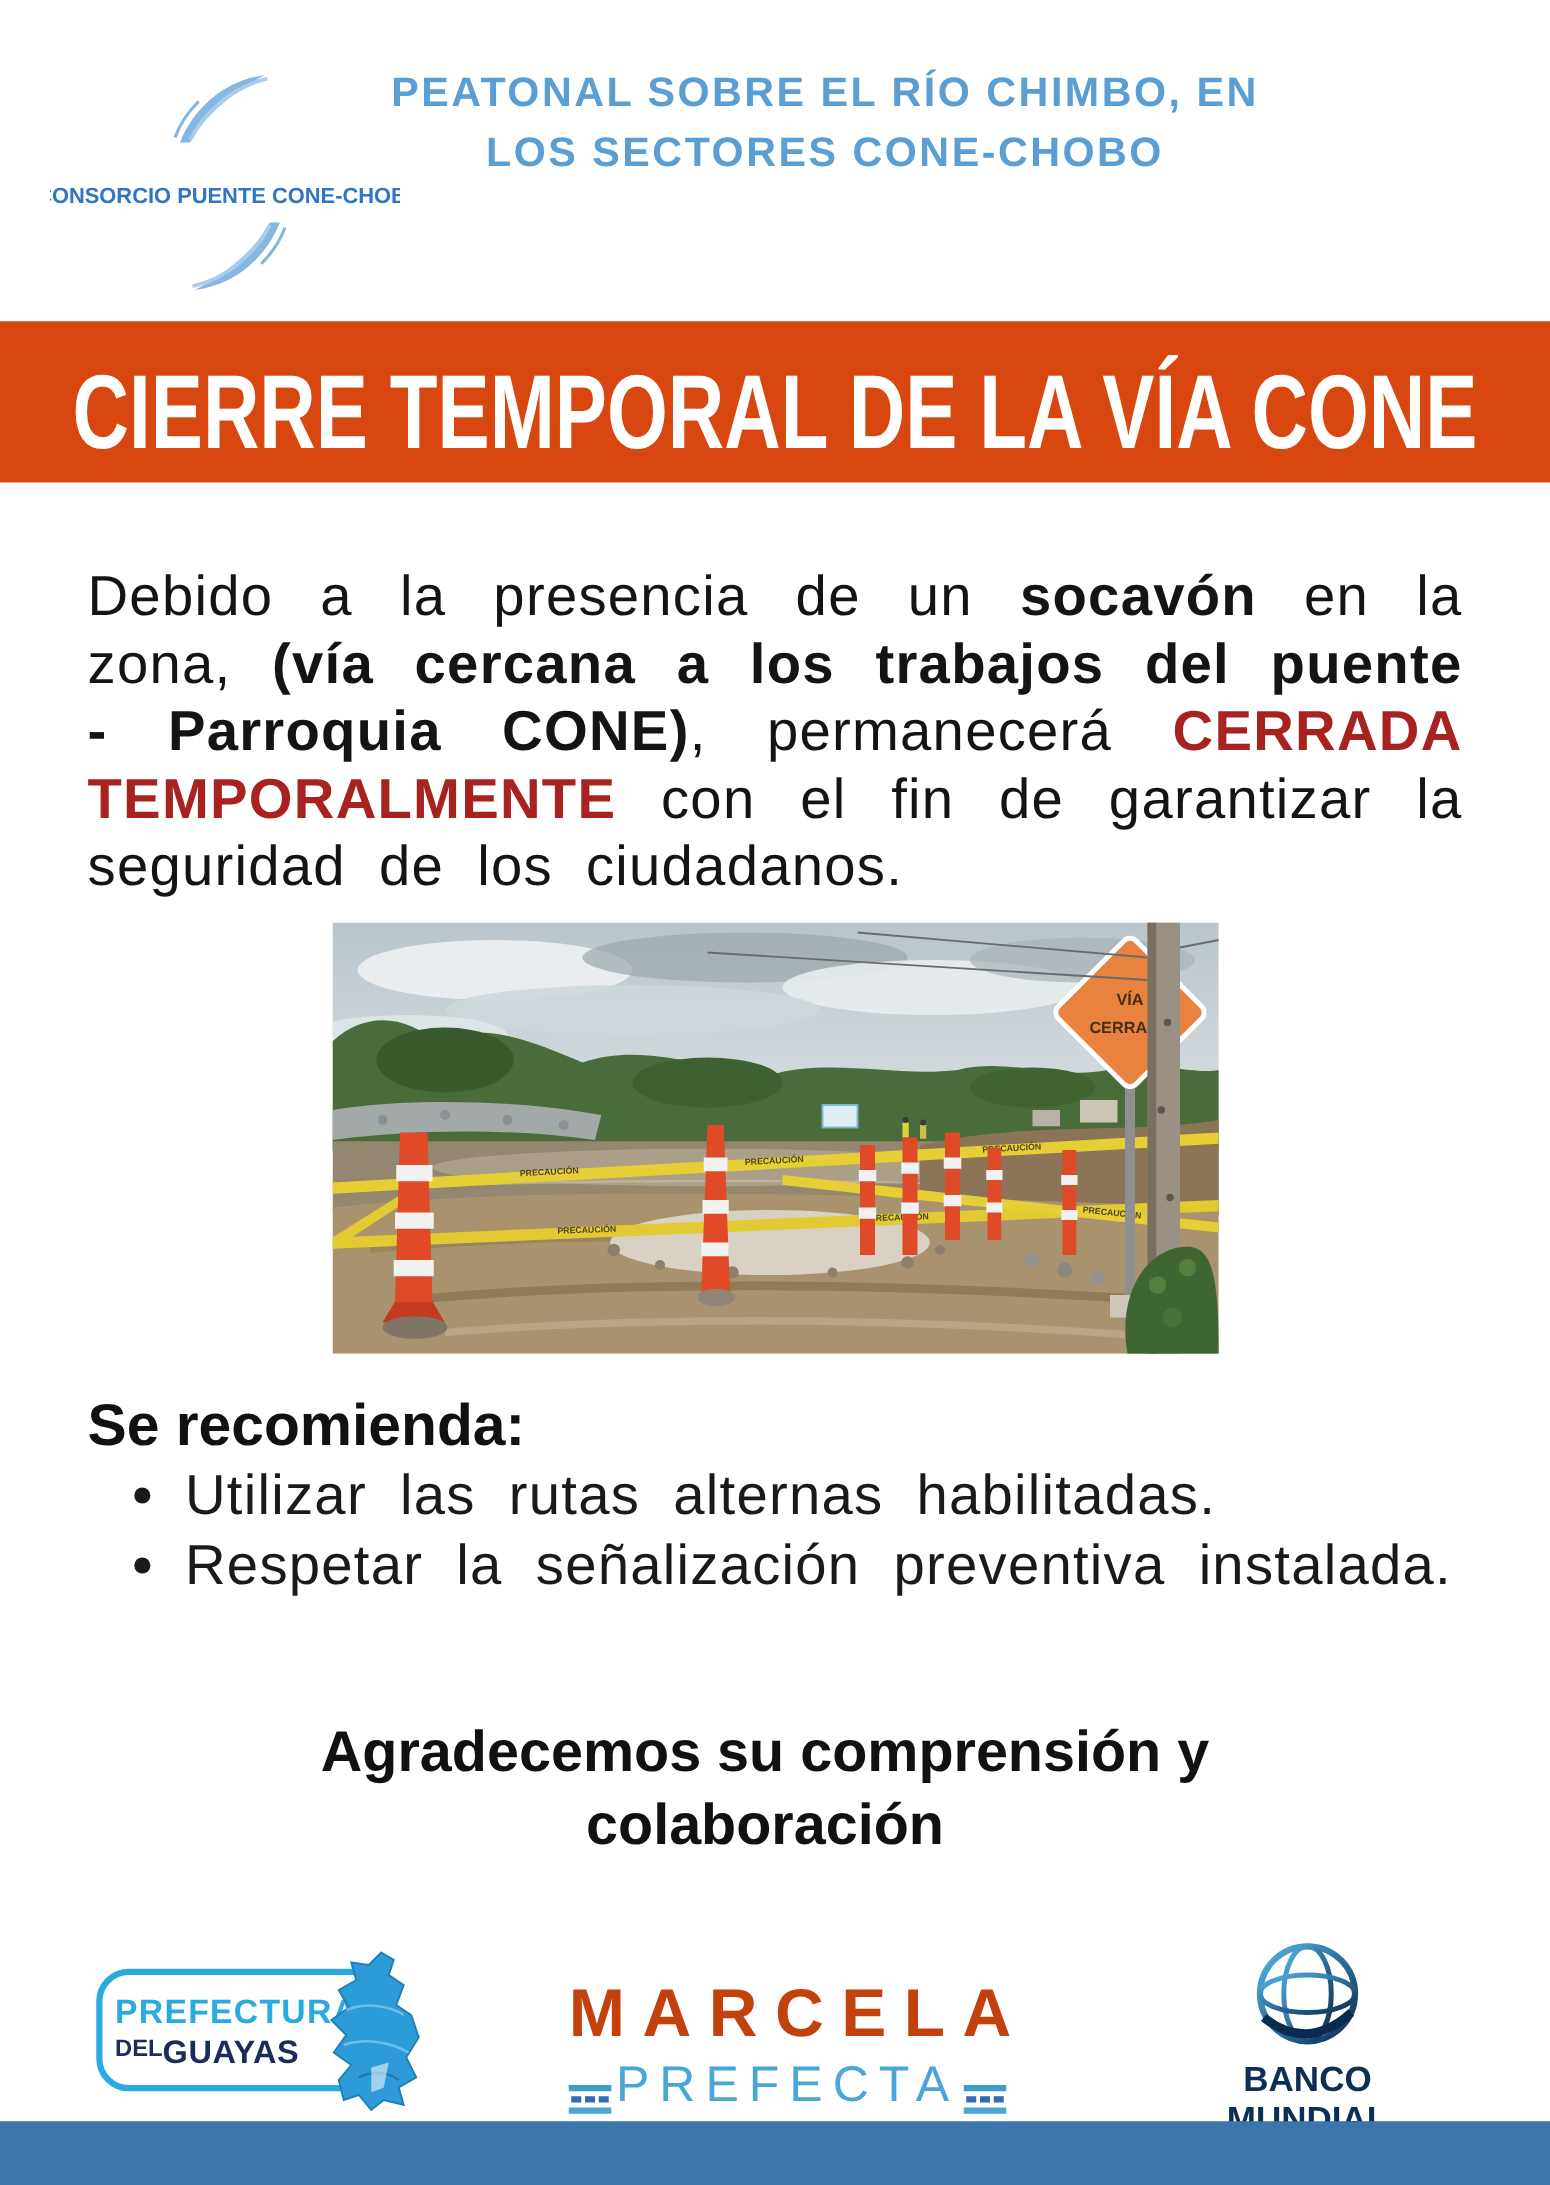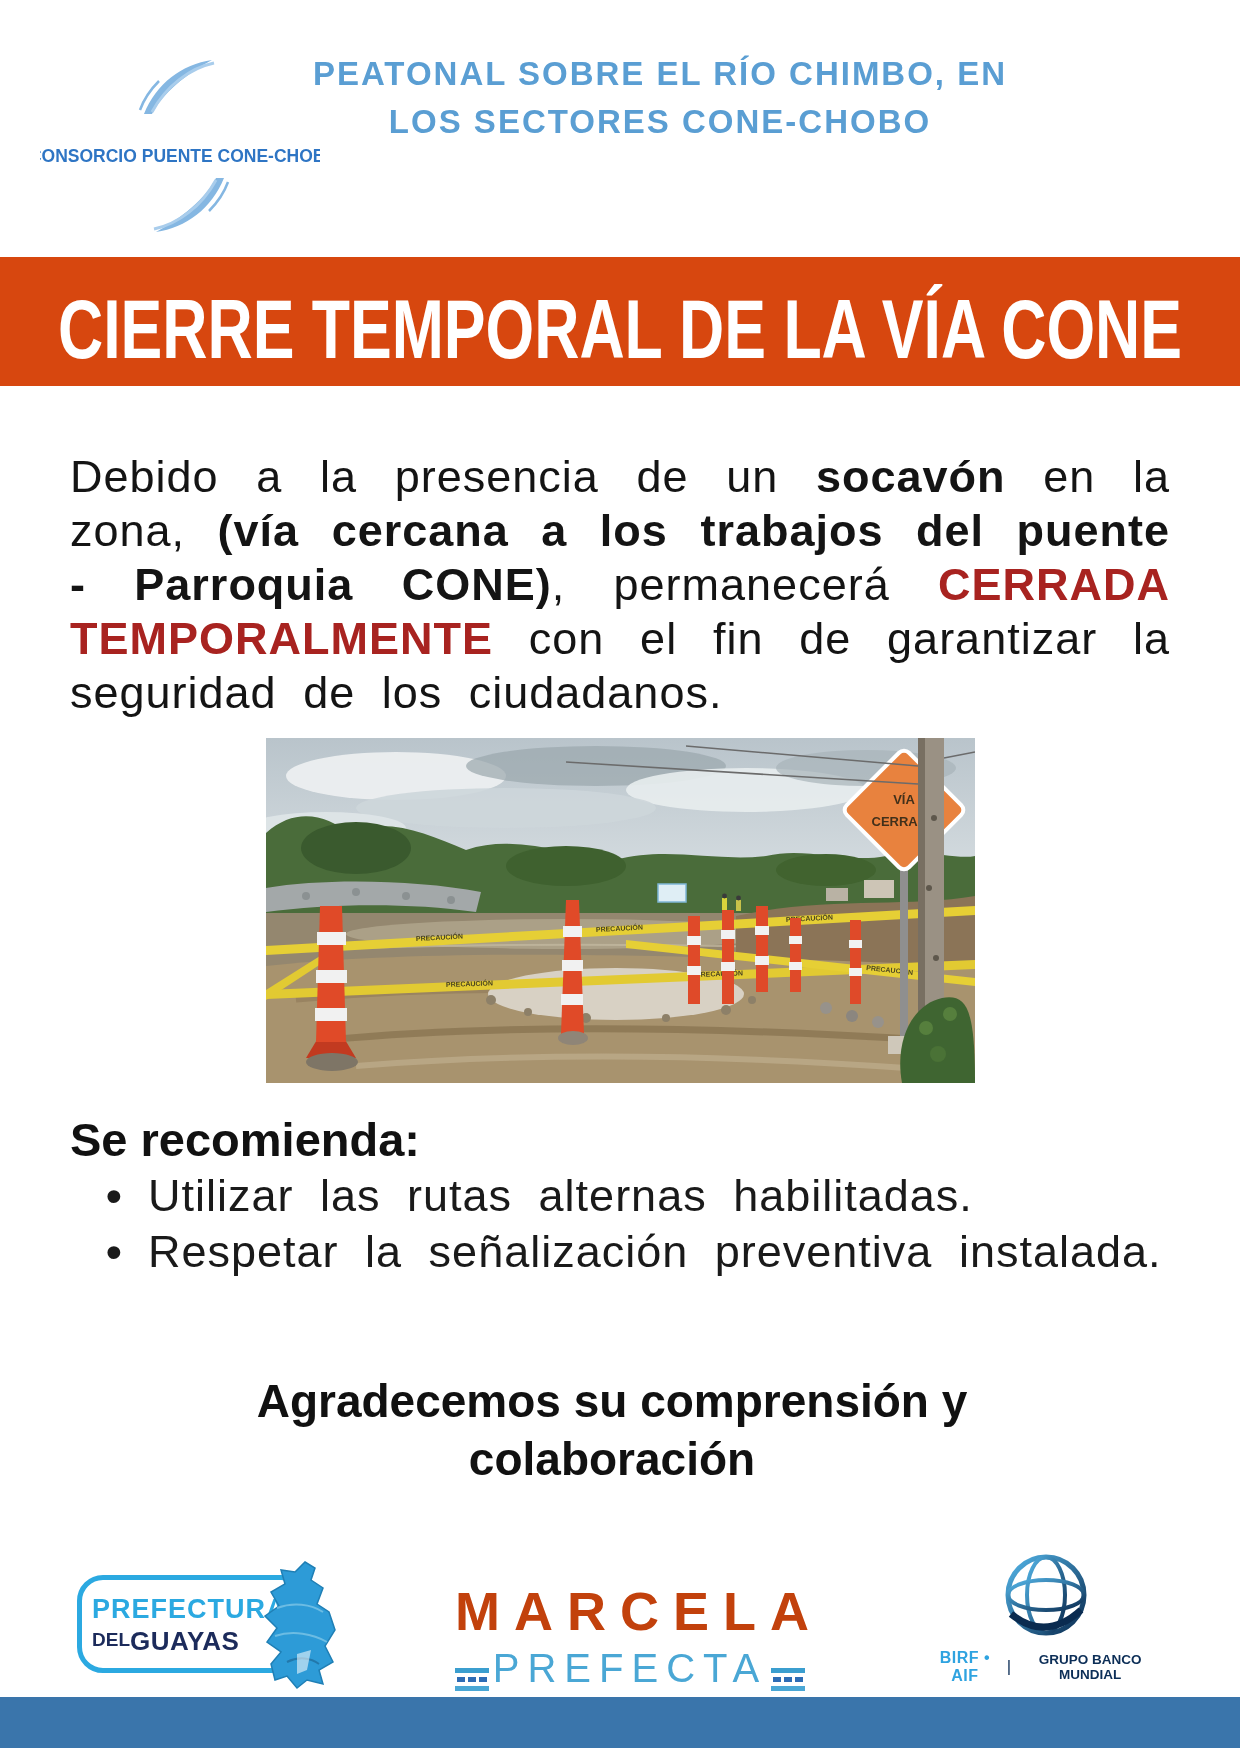--- a/index.html
+++ b/index.html
@@ -309,20 +309,21 @@
         <linearGradient id="wbg" x1="0" y1="0" x2="1" y2="1">
           <stop offset="0" stop-color="#53b5e8"></stop>
             <stop offset="1" stop-color="#0a2b50"></stop>
         </linearGradient>
       </defs>
       <circle cx="50" cy="45" r="38" fill="none" stroke="url(#wbg)" stroke-width="5"></circle>
       <ellipse cx="50" cy="45" rx="19" ry="38" fill="none" stroke="url(#wbg)" stroke-width="4"></ellipse>
       <ellipse cx="50" cy="45" rx="38" ry="15" fill="none" stroke="url(#wbg)" stroke-width="4"></ellipse>
       <path d="M15 64 Q50 92 85 60" fill="none" stroke="#0a2b50" stroke-width="7"></path>
     </svg>
+    <div class="banco-name">BANCO MUNDIAL</div>
     <div class="banco-sub">
       <span class="banco-birf">BIRF • AIF</span>
       <span class="banco-div">|</span>
       <span class="banco-grupo">GRUPO BANCO MUNDIAL</span>
     </div>
   </div>
 
   <div class="bottom-bar"></div>
 
 </div>

